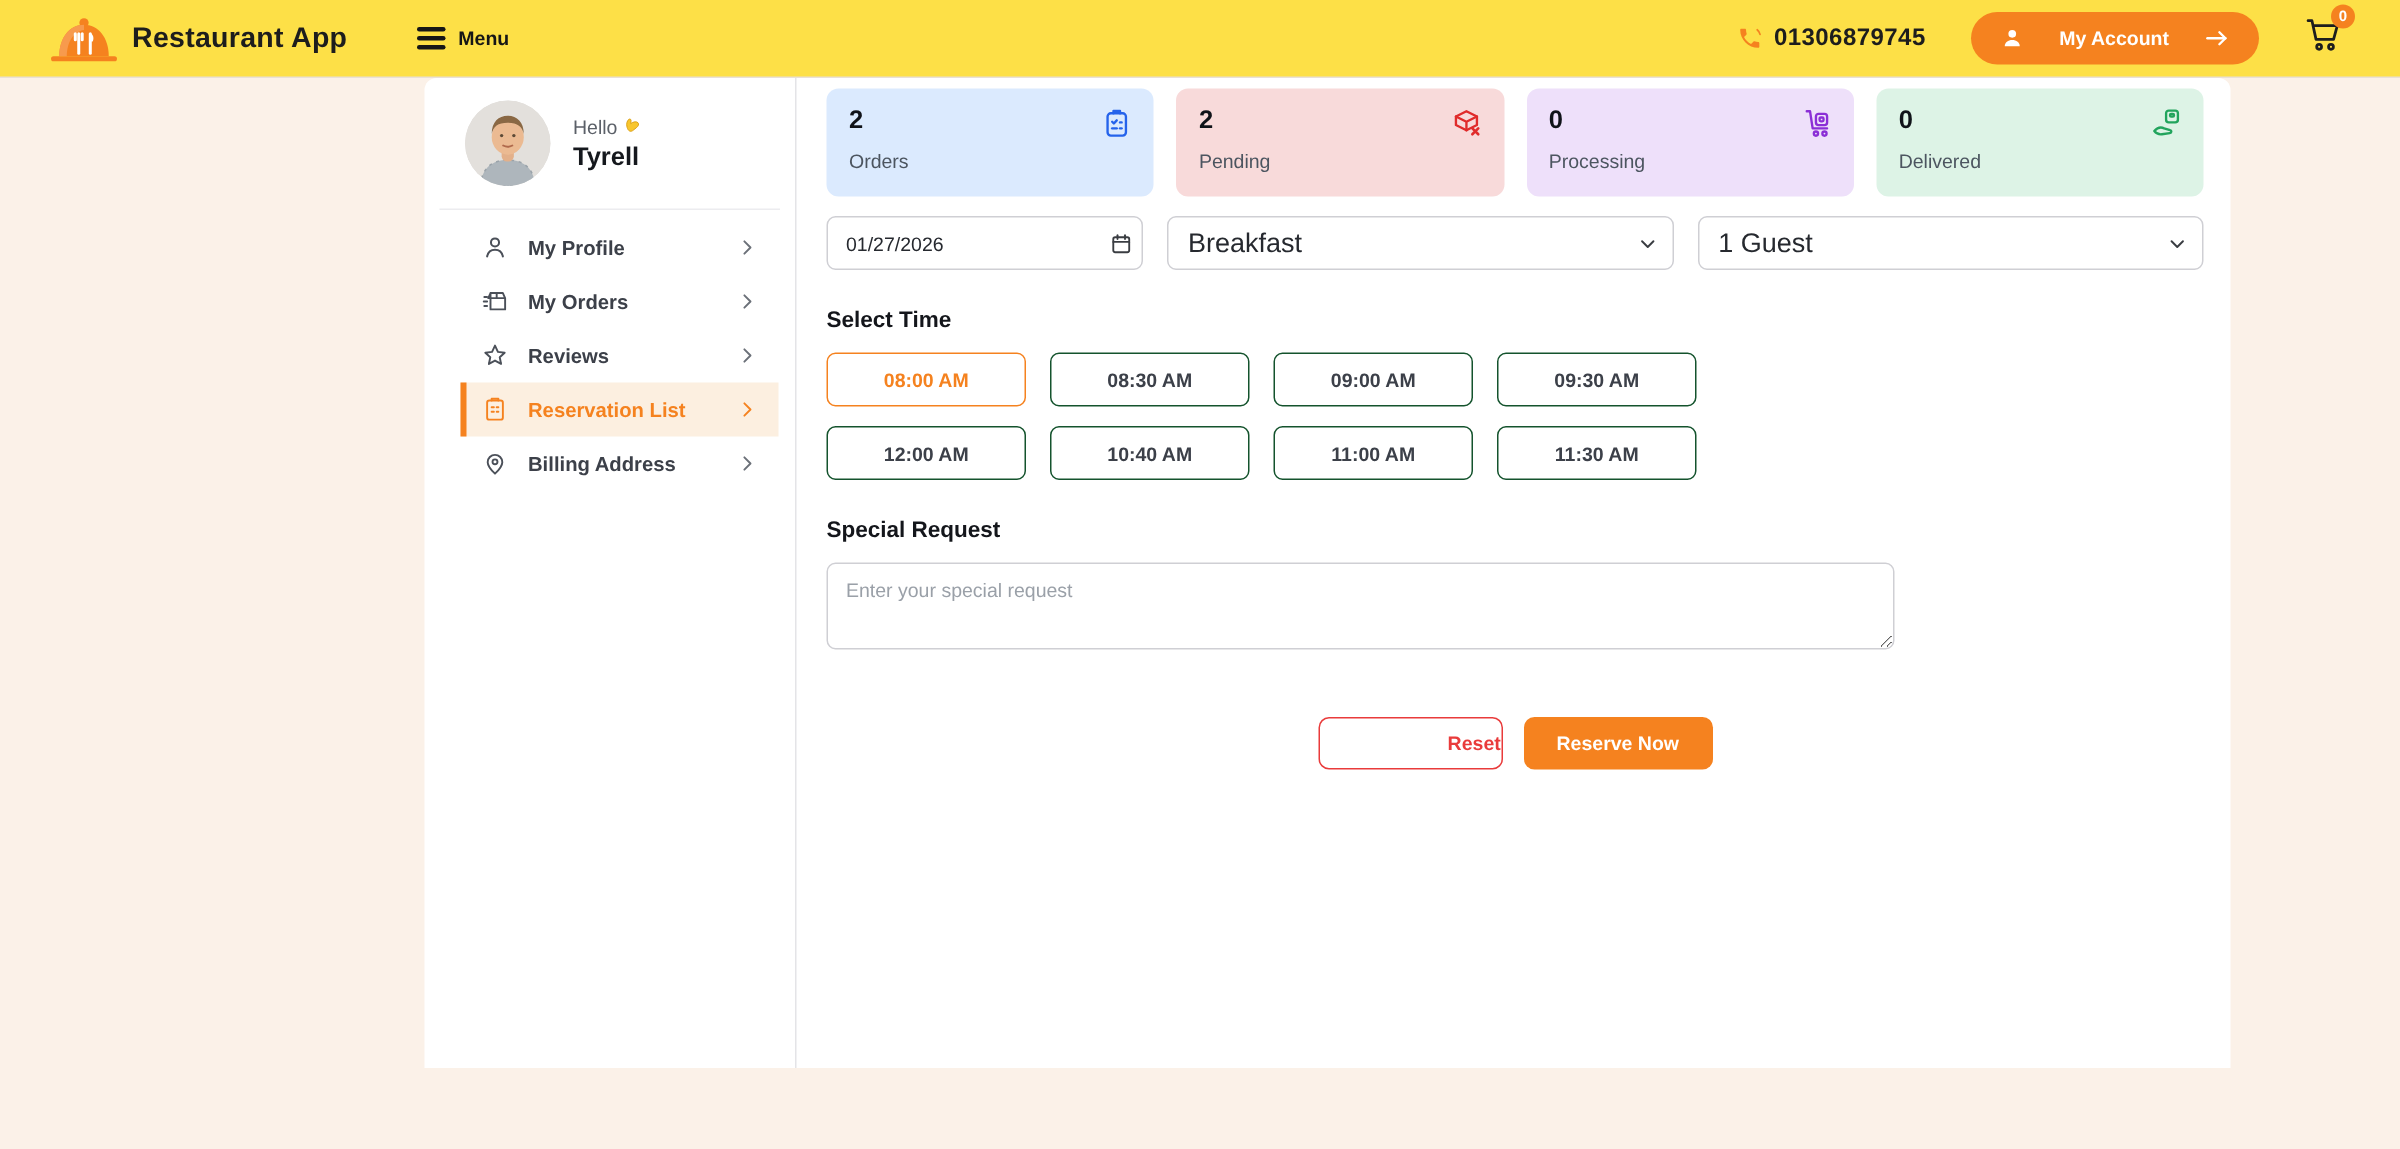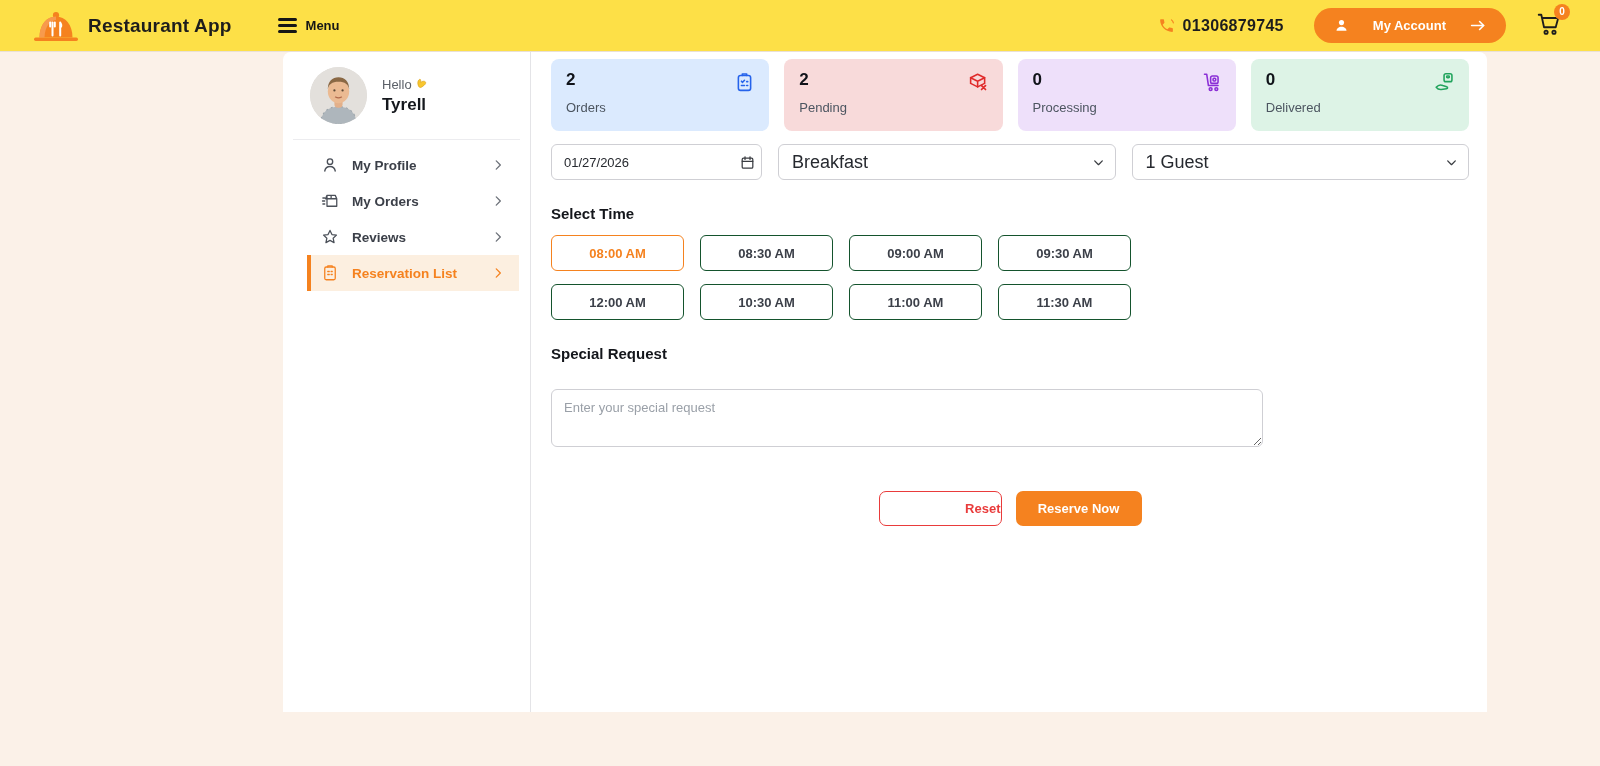--- a/index.html
+++ b/index.html
@@ -108,21 +108,21 @@
   
   .time-grid { display: grid; grid-template-columns: repeat(4, 133px); gap: 13px 16px; margin-top: 13px; }
   .time-slot {
     height: 36px; border: 1px solid #14532d; border-radius: 6px; background: #fff;
     font-family: "Liberation Sans", sans-serif; font-size: 13px; font-weight: 700; color: #3c4049;
     cursor: pointer; display: flex; align-items: center; justify-content: center;
   }
   .time-slot.selected { border: 1.6px solid #F5821F; color: #F5821F; }
   
   .request-area {
-    width: 712px; height: 58px; margin-top: 27px;
+    width: 712px; height: 58px; margin-top: 13px;
     border: 1px solid #CFCFD4; border-radius: 6px;
     padding: 10px 12px; font-family: "Liberation Sans", sans-serif; font-size: 13px; color: #26292f;
     resize: vertical;
   }
   .request-area::placeholder { color: #9AA0A8; }
   
   .actions { display: flex; justify-content: center; gap: 14px; margin-top: 40px; }
   .reset-btn {
     width: 123px; height: 35px; background: #fff; cursor: pointer;
     border: 1.5px solid #E93B3B; border-radius: 7px;
@@ -270,20 +270,30 @@
               <line x1="13.5" y1="10" x2="15" y2="10"></line>
             <line x1="9" y1="14" x2="11" y2="14"></line>
               <line x1="13.5" y1="14" x2="15" y2="14"></line>
           </svg>
           <span class="nav-label">Reservation List</span>
           <svg class="chev" width="14" height="14" viewBox="0 0 24 24" fill="none" stroke="currentColor" stroke-width="2.2" stroke-linecap="round" stroke-linejoin="round">
               <polyline points="9 5 16 12 9 19"></polyline>
             </svg>
         </div>
 
+        <div class="nav-item">
+          <svg class="nav-icon" viewBox="0 0 24 24" fill="none" stroke="currentColor" stroke-width="1.7" stroke-linecap="round" stroke-linejoin="round">
+            <path d="M12 21 c4-3.8 6.5-7 6.5-10.2 a6.5 6.5 0 1 0 -13 0 C5.5 14 8 17.2 12 21z"></path>
+            <circle cx="12" cy="10.5" r="2.2"></circle>
+          </svg>
+          <span class="nav-label">Billing Address</span>
+          <svg class="chev" width="14" height="14" viewBox="0 0 24 24" fill="none" stroke="currentColor" stroke-width="2.2" stroke-linecap="round" stroke-linejoin="round">
+              <polyline points="9 5 16 12 9 19"></polyline>
+            </svg>
+        </div>
       </nav>
     </aside>
 
     <main class="main">
 
       <div class="stats">
         <div class="stat-card blue">
           <div class="stat-value">2</div>
           <div class="stat-label">Orders</div>
           <svg class="stat-icon" width="21" height="21" viewBox="0 0 24 24" fill="none" stroke="currentColor" stroke-width="1.8" stroke-linecap="round" stroke-linejoin="round">
@@ -358,21 +368,21 @@
       </div>
 
       <h3 class="section-heading">Select Time</h3>
 
       <div class="time-grid">
         <button class="time-slot selected">08:00 AM</button>
         <button class="time-slot">08:30 AM</button>
         <button class="time-slot">09:00 AM</button>
         <button class="time-slot">09:30 AM</button>
         <button class="time-slot">12:00 AM</button>
-        <button class="time-slot">10:30 AM</button>
+        <button class="time-slot">10:40 AM</button>
         <button class="time-slot">11:00 AM</button>
         <button class="time-slot">11:30 AM</button>
       </div>
 
       <h3 class="section-heading">Special Request</h3>
 
       <textarea class="request-area" placeholder="Enter your special request" style=""></textarea>
 
       <div class="actions">
         <button class="reset-btn">Reset</button>

